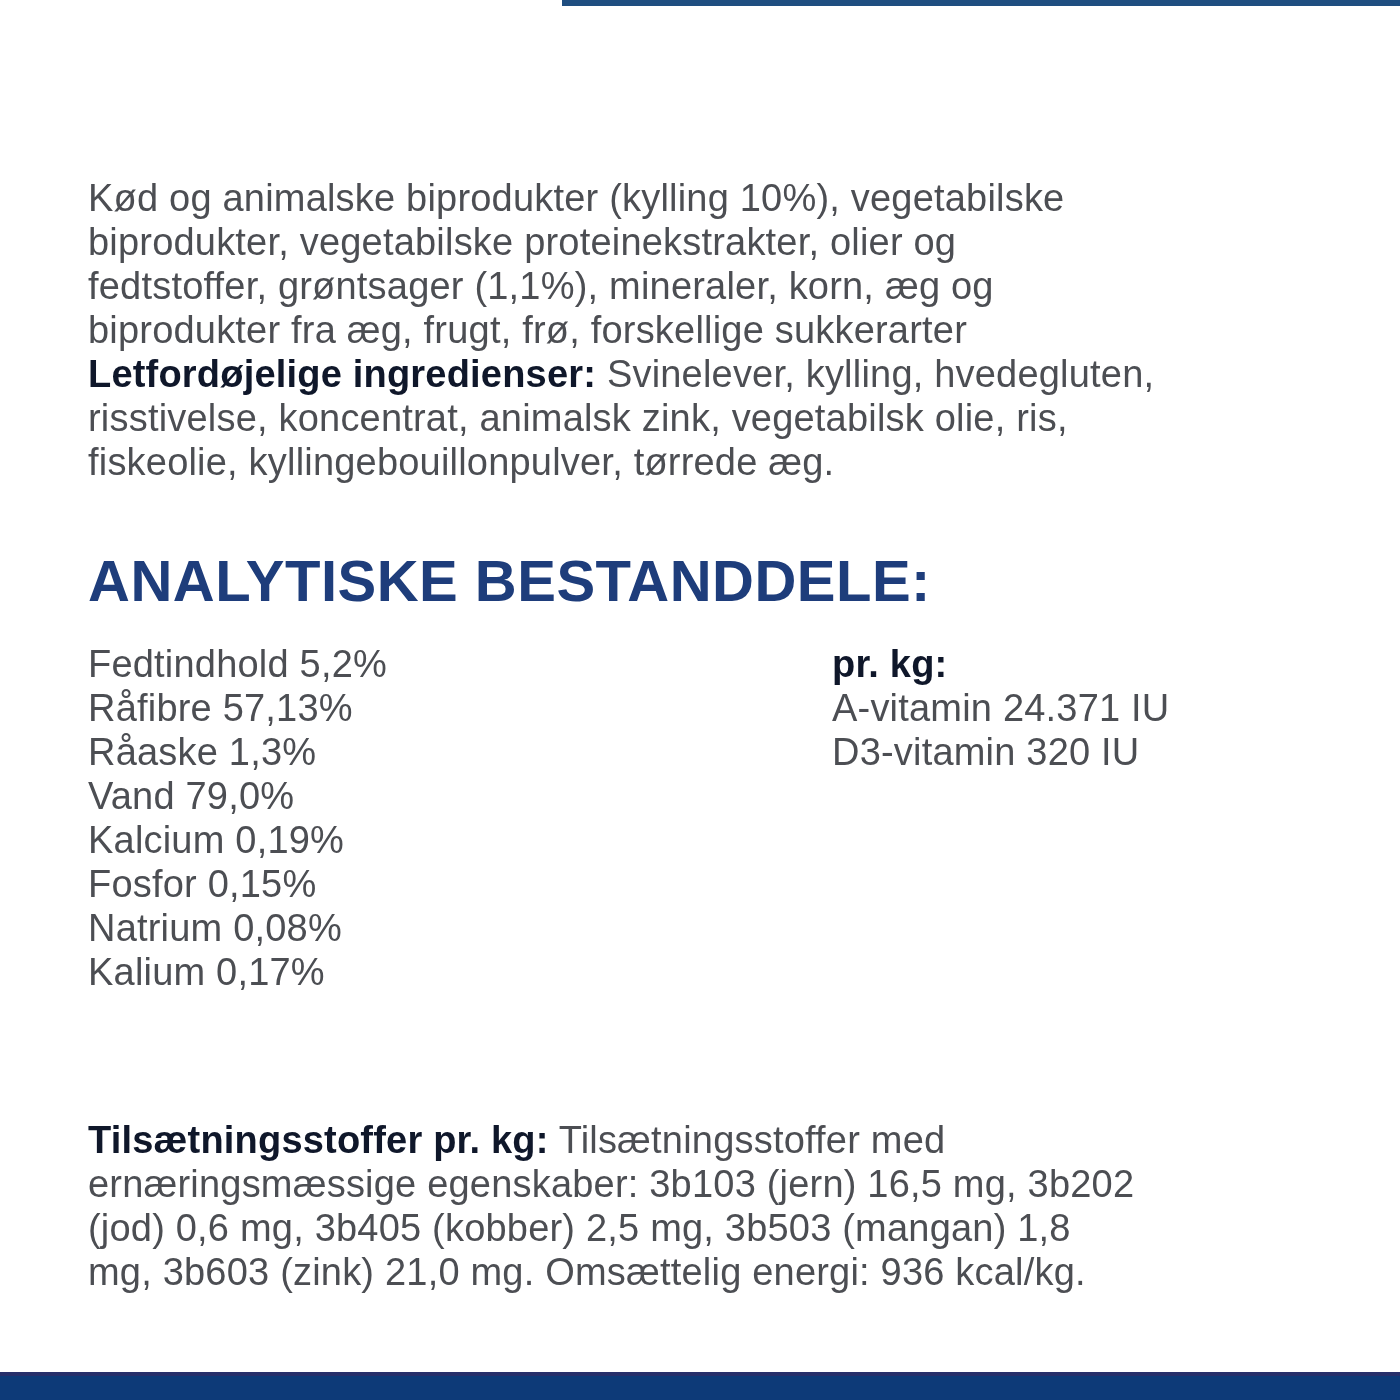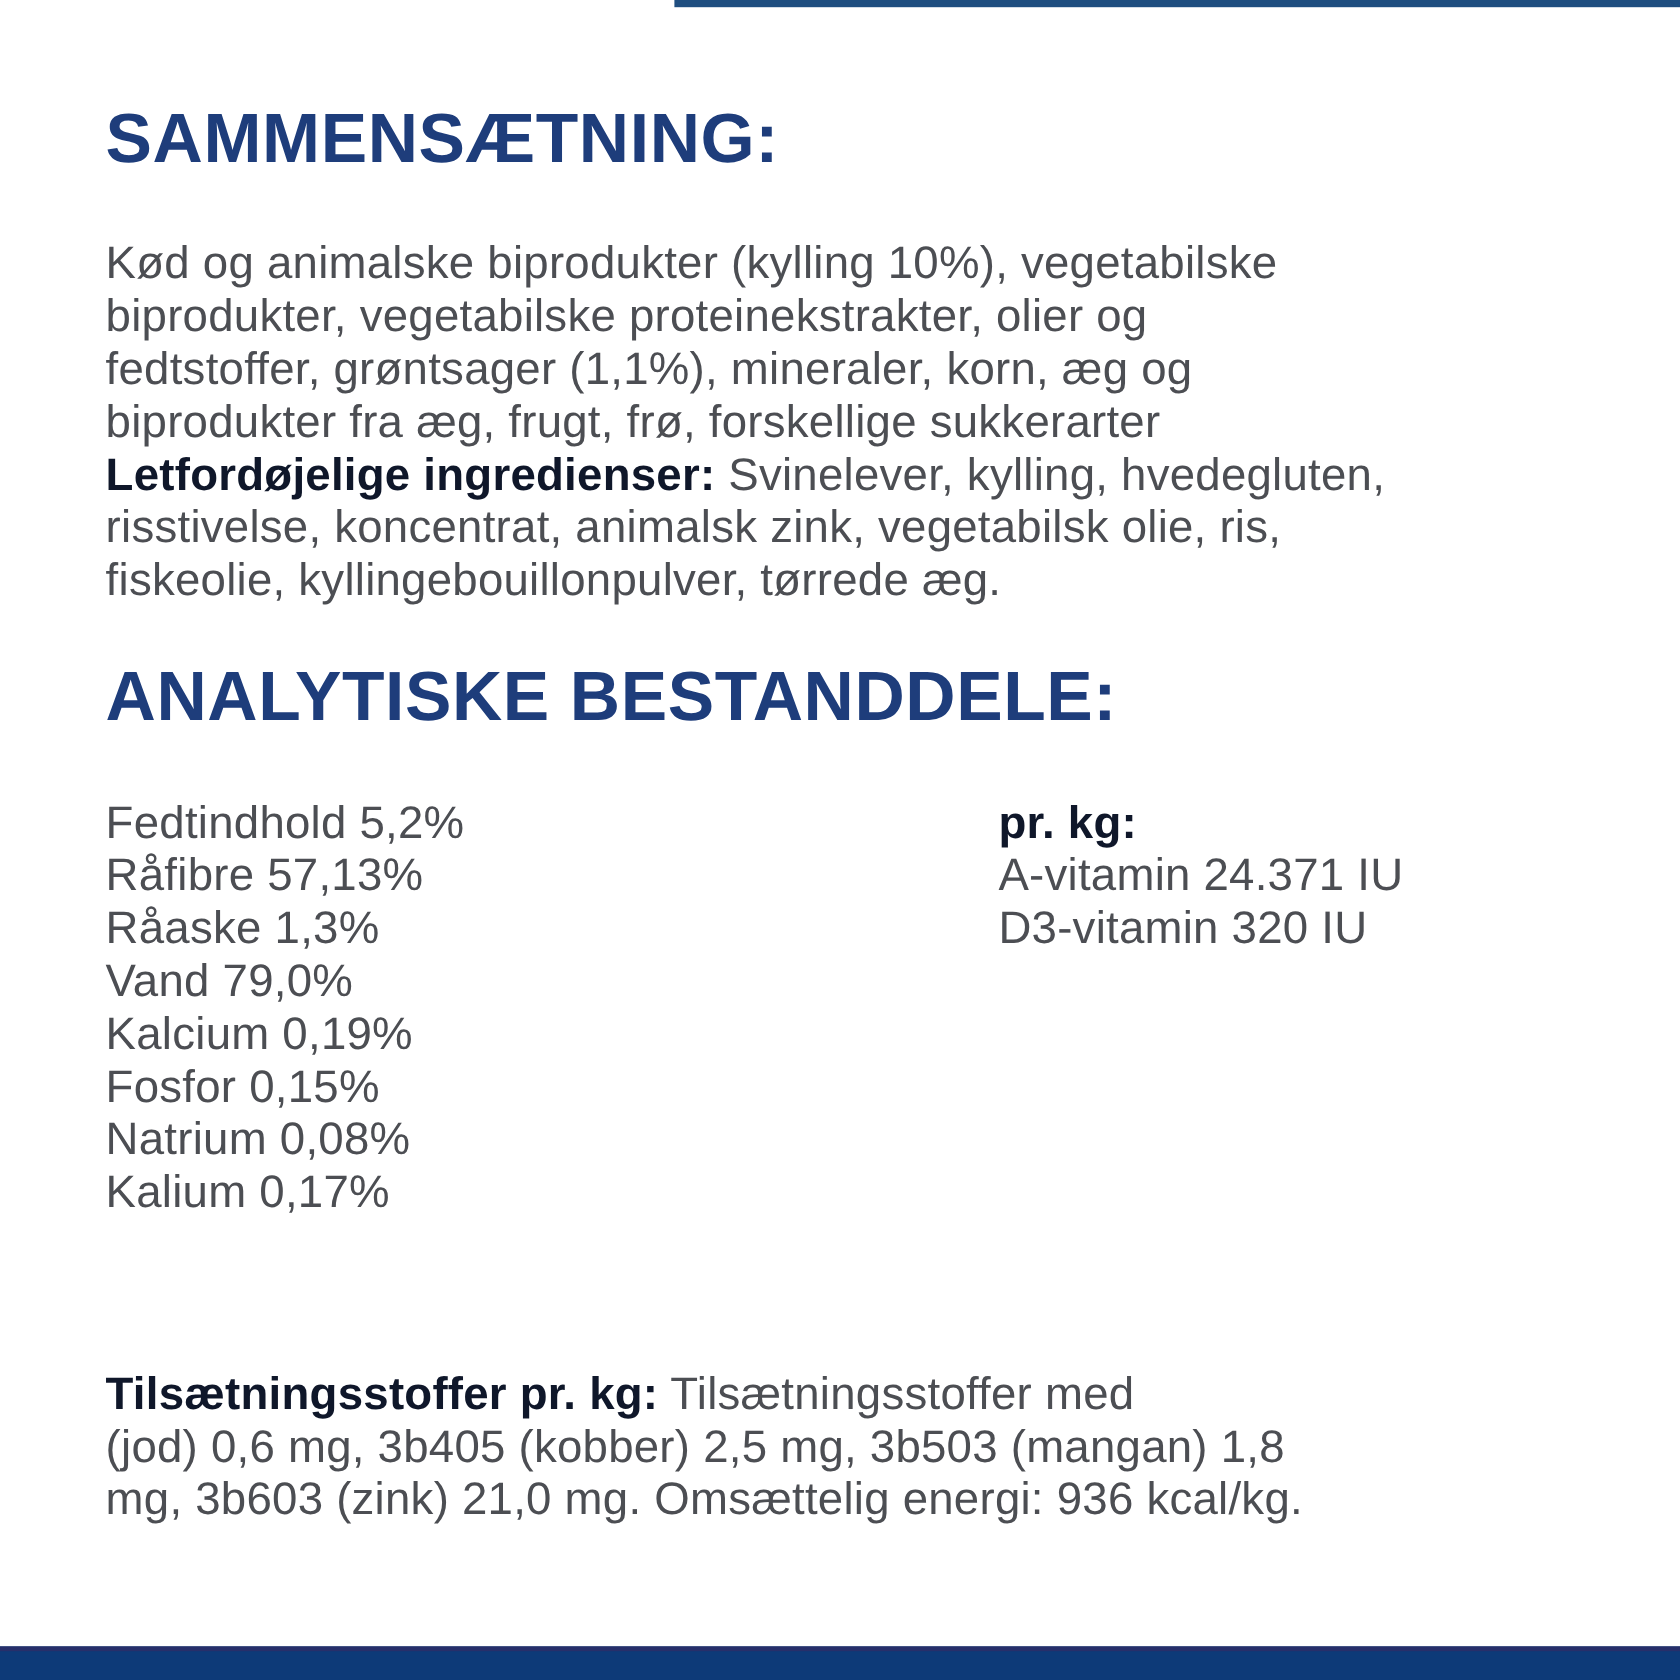--- a/index.html
+++ b/index.html
@@ -32,40 +32,38 @@
     white-space: nowrap;
   }
   #composition-heading { top: 82px; }
   #analytical-heading  { top: 547px; }
   .body-text {
     position: absolute;
     color: #4c4e53;
     font-size: 38px;
     line-height: 44px;
     letter-spacing: 0.2px;
-    margin-top: 22px;
   }
   .body-text .line { white-space: nowrap; }
   .bold-gray {
     font-weight: 700;
     color: #0f172a;
   }
   #composition-paragraph { left: 88px; top: 176px; }
   #analytical-list       { left: 88px; top: 642px; }
   #per-kg-column         { left: 832px; top: 642px; }
   #additives-paragraph   { left: 88px; top: 1118px; }
 </style>
 </head>
 <body>
 
 <div class="page">
 
   <div class="top-bar"></div>
 
-  <div class="section-heading" id="composition-heading">SAMMENSÆTNING:</div>
 
   <div class="body-text" id="composition-paragraph">
     <div class="line">Kød og animalske biprodukter (kylling 10%), vegetabilske</div>
     <div class="line">biprodukter, vegetabilske proteinekstrakter, olier og</div>
     <div class="line">fedtstoffer, grøntsager (1,1%), mineraler, korn, æg og</div>
     <div class="line">biprodukter fra æg, frugt, frø, forskellige sukkerarter</div>
     <div class="line"><span class="bold-gray">Letfordøjelige ingredienser:</span><span> Svinelever, kylling, hvedegluten,</span></div>
     <div class="line">risstivelse, koncentrat, animalsk zink, vegetabilsk olie, ris,</div>
     <div class="line">fiskeolie, kyllingebouillonpulver, tørrede æg.</div>
   </div>
@@ -84,19 +82,20 @@
   </div>
 
   <div class="body-text" id="per-kg-column">
     <div class="line bold-gray">pr. kg:</div>
     <div class="line">A-vitamin 24.371 IU</div>
     <div class="line">D3-vitamin 320 IU</div>
   </div>
 
   <div class="body-text" id="additives-paragraph">
     <div class="line"><span class="bold-gray">Tilsætningsstoffer pr. kg:</span><span> Tilsætningsstoffer med</span></div>
+    <div class="line">ernæringsmæssige egenskaber: 3b103 (jern) 16,5 mg, 3b202</div>
     <div class="line">(jod) 0,6 mg, 3b405 (kobber) 2,5 mg, 3b503 (mangan) 1,8</div>
     <div class="line">mg, 3b603 (zink) 21,0 mg. Omsættelig energi: 936 kcal/kg.</div>
   </div>
 
   <div class="bottom-bar"></div>
 
 </div>
 
 </body></html>

